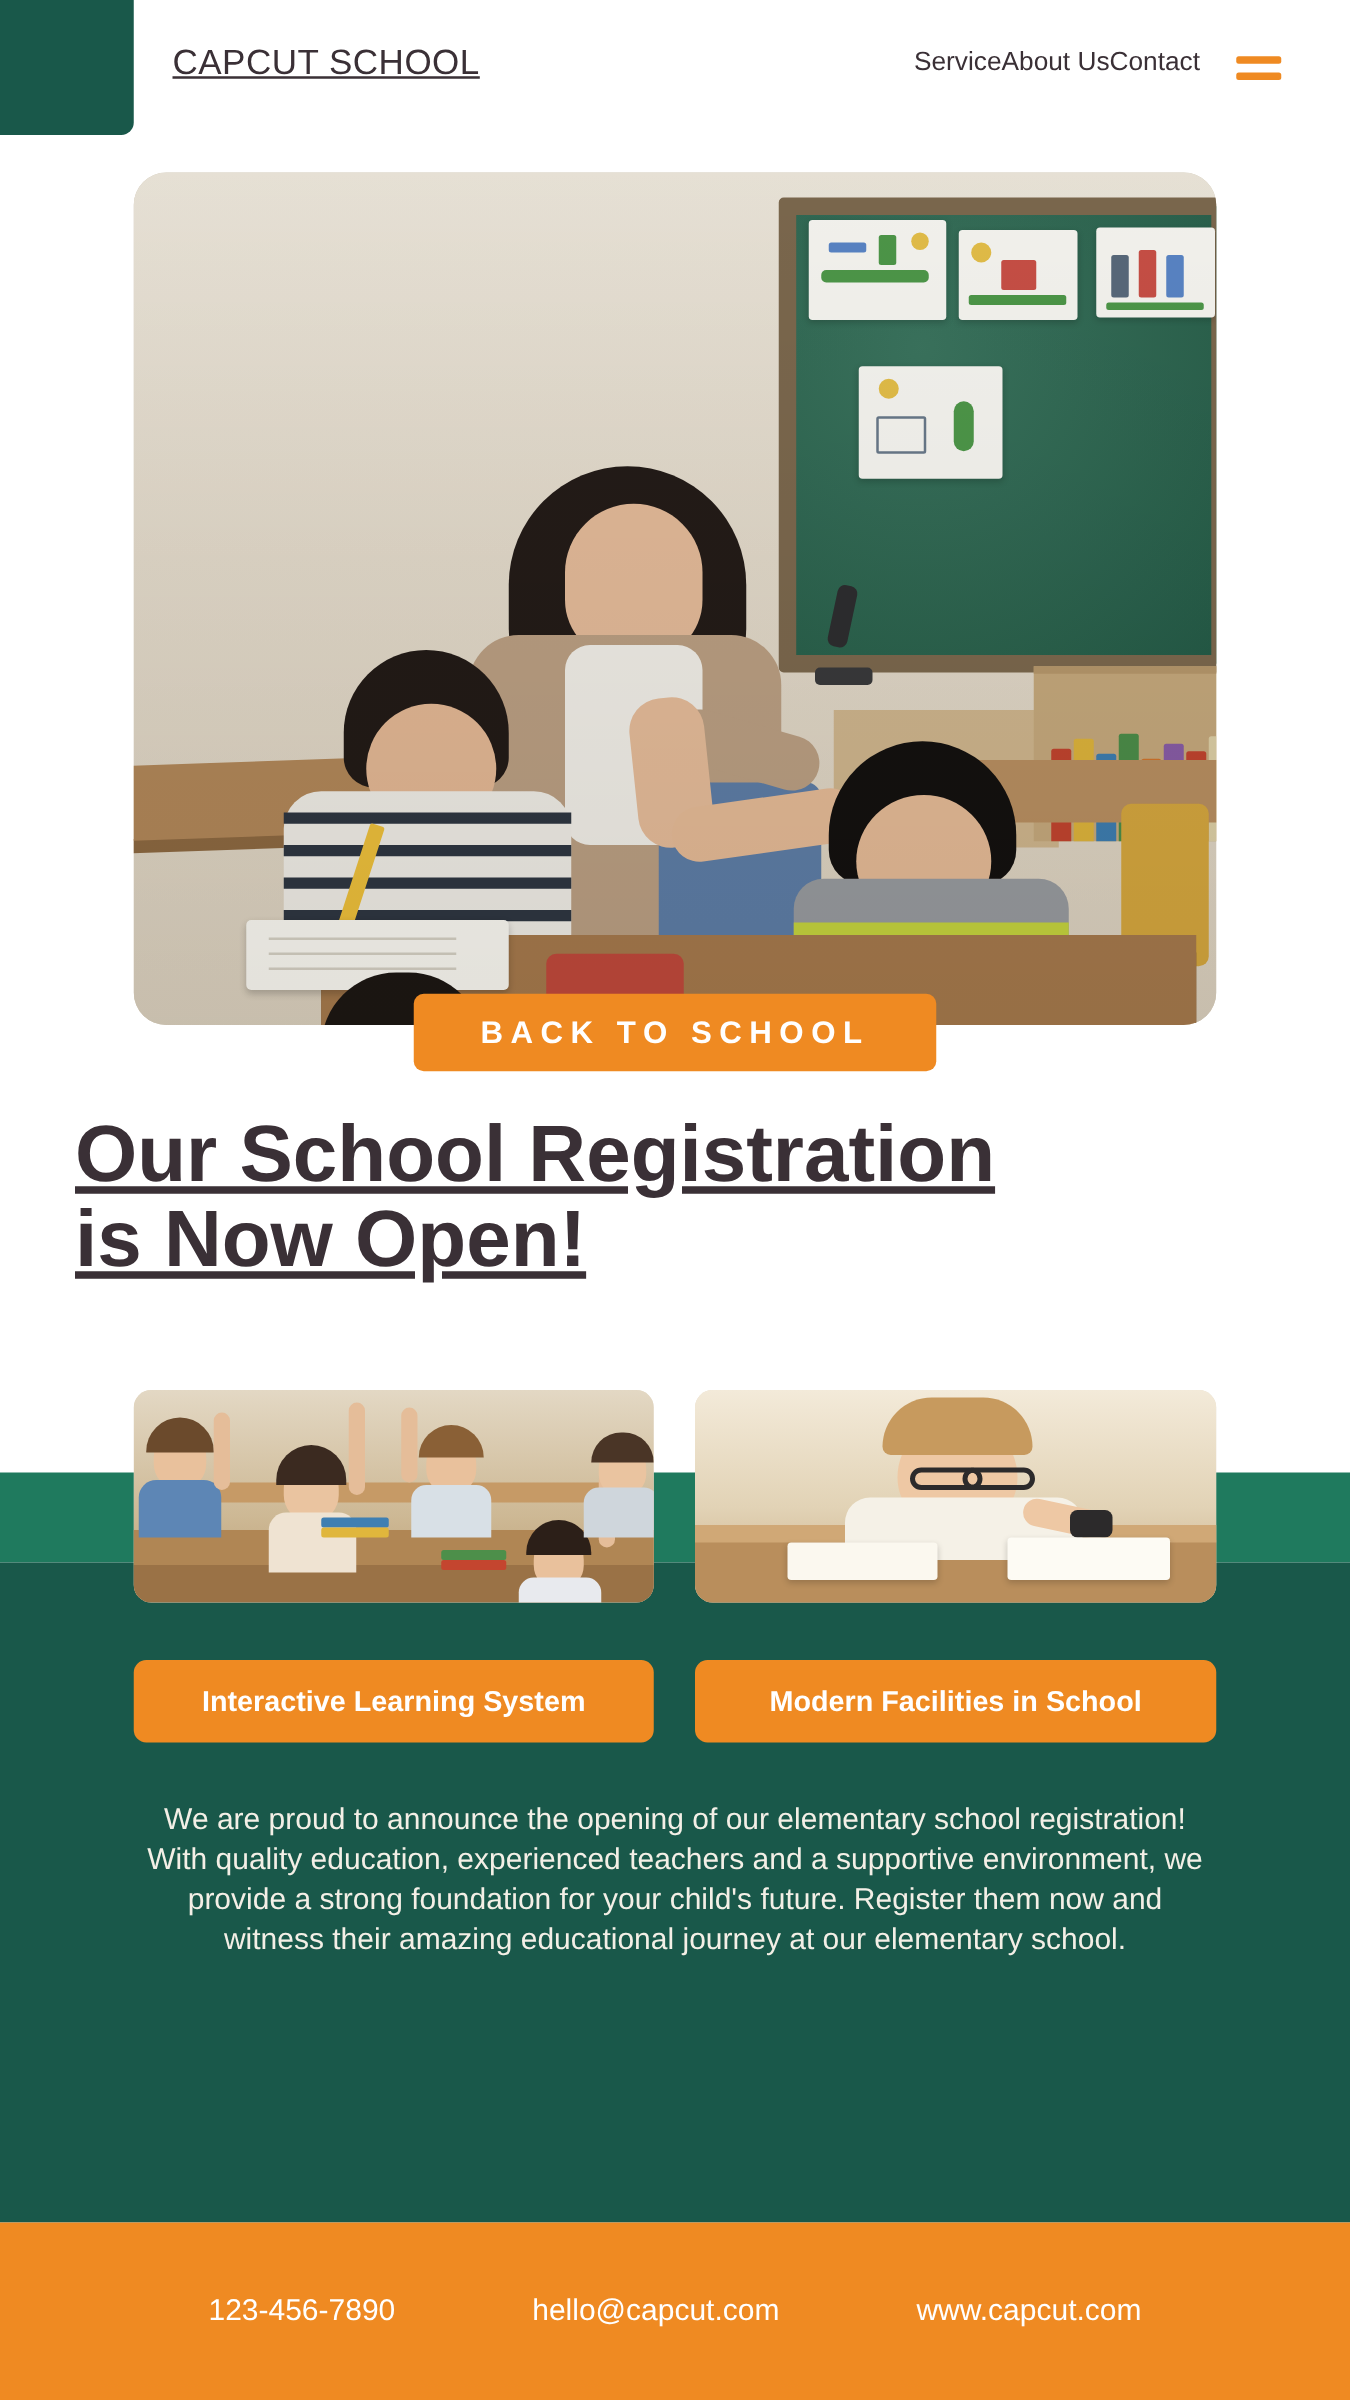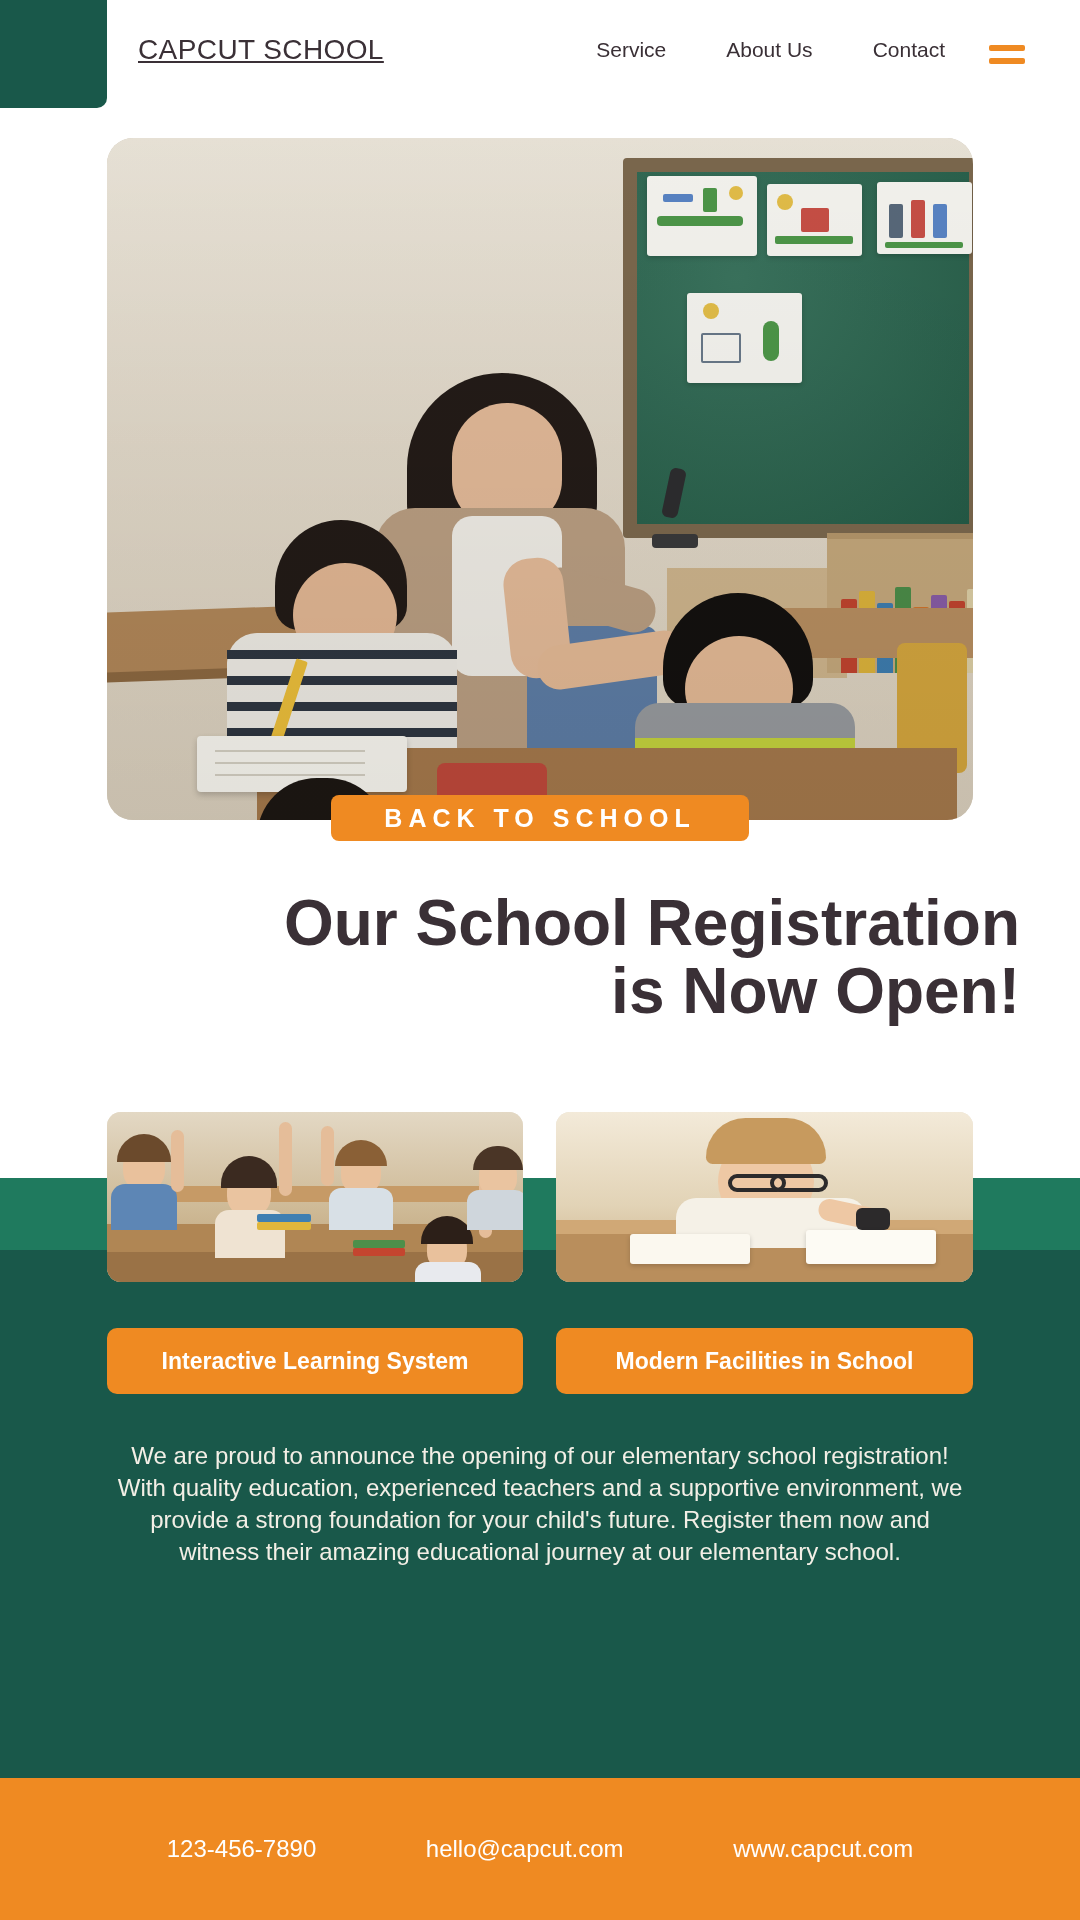--- a/index.html
+++ b/index.html
@@ -39,25 +39,24 @@
     position: absolute;
     left: 138px;
     top: 34px;
     font-size: 28px;
     color: #3a3036;
     letter-spacing: 0.4px;
     text-decoration: underline;
   }
   .nav {
     position: absolute;
-    right: 135px;
+    right: 120px;
     top: 38px;
     display: flex;
     align-items: center;
-    gap: 60px;
     text-align: center;
   }
   .nav-item {
     font-size: 21px;
     color: #3a3036;
     cursor: pointer;
     white-space: nowrap;
   }
   .burger {
     position: absolute;
@@ -309,44 +308,45 @@
     position:absolute; inset:0;
     background: linear-gradient(180deg, rgba(0,0,0,0.04), rgba(0,0,0,0.10));
   }
 
   
   .badge {
     position: absolute;
     left: 331px;
     top: 795px;
     width: 418px;
-    height: 46px;
+    height: 62px;
     background: #ef8a22;
     border-radius: 8px;
     display: flex;
     align-items: center;
     justify-content: center;
     color: #ffffff;
     font-size: 25px;
     font-weight: bold;
     letter-spacing: 6px;
     z-index: 5;
   }
 
   
   .headline {
     position: absolute;
     left: 60px;
     top: 890px;
     width: 960px;
-    text-align: right;
+    text-align: left;
     font-size: 64px;
     line-height: 1.06;
     font-weight: bold;
     color: #3a3036;
+    text-decoration: underline;
   }
 
   
   .green-band {
     position: absolute;
     left: 0; top: 1178px;
     width: 1080px;
     height: 72px;
     background: #1f7a5e;
   }

